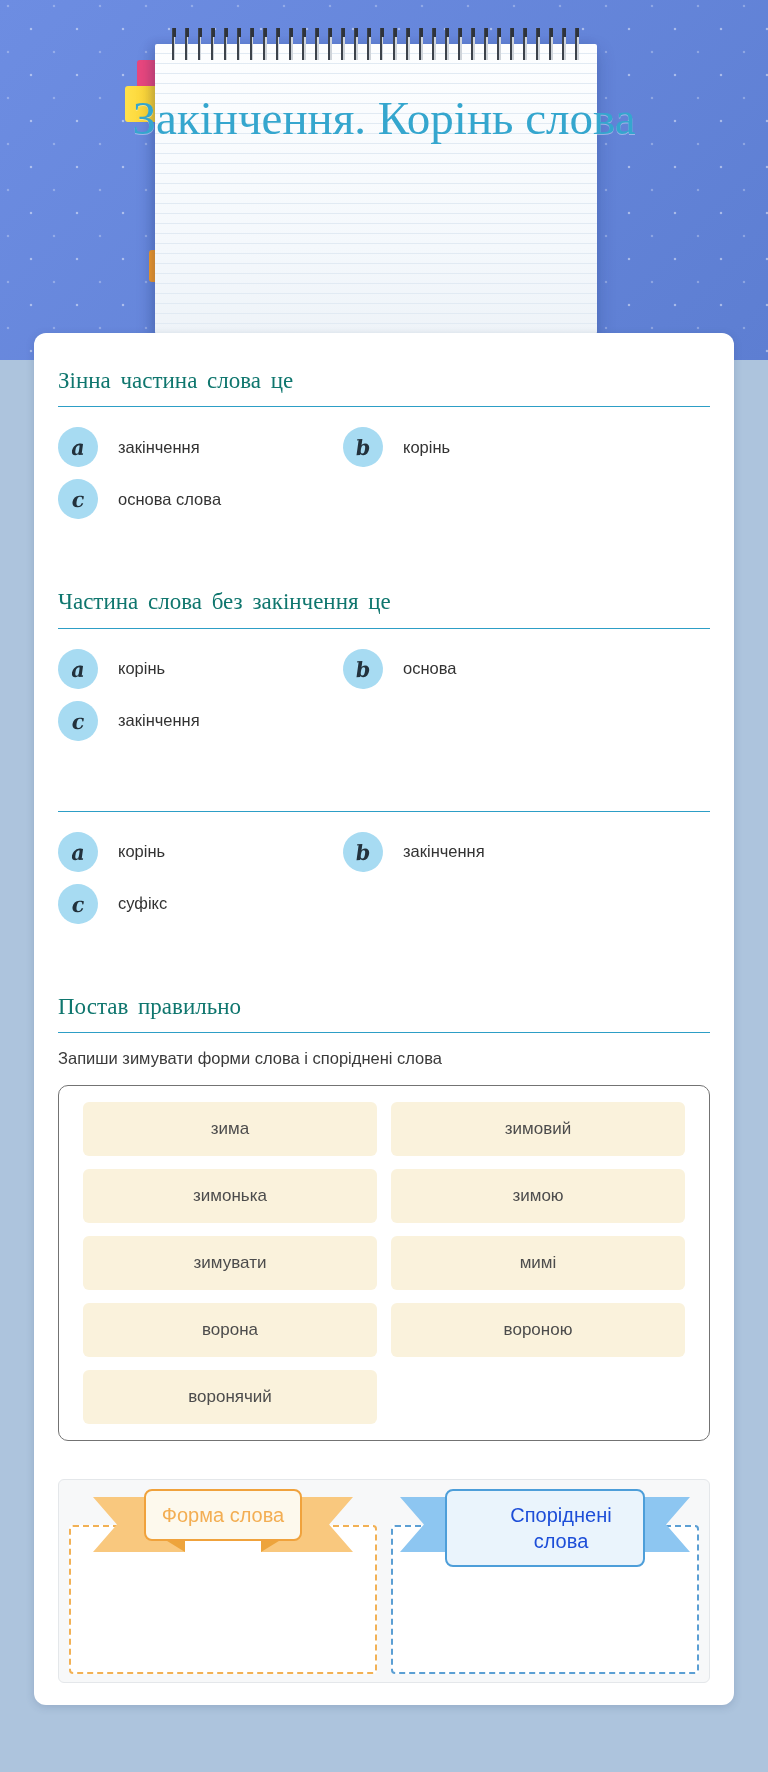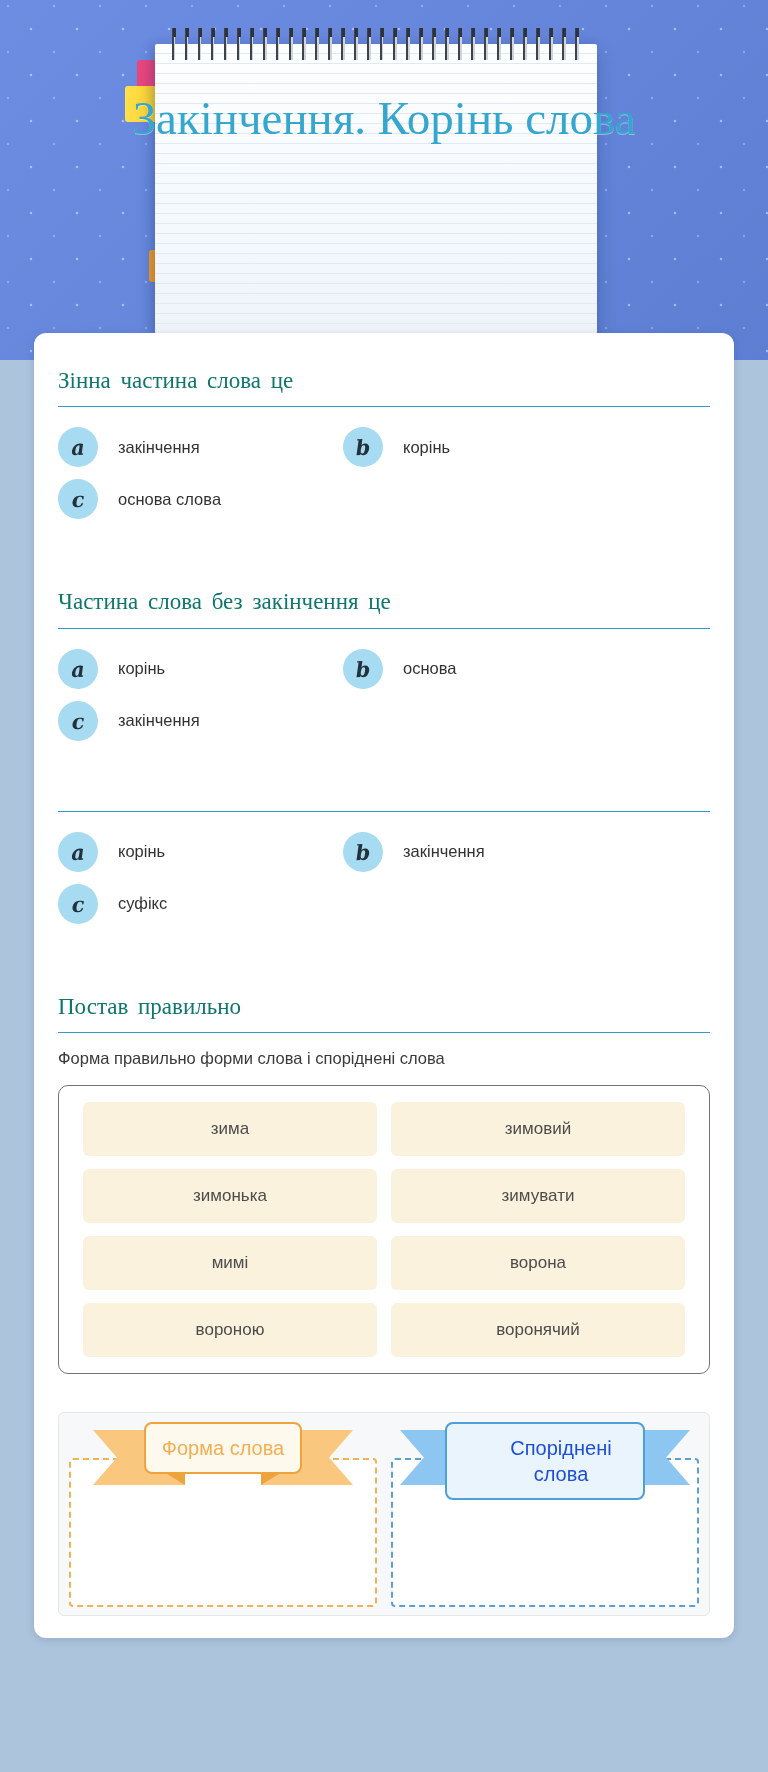--- a/index.html
+++ b/index.html
@@ -236,26 +236,27 @@
       <div class="opt">
         <span class="bullet">c</span>
         <span class="opt-label">суфікс</span>
       </div>
     </div>
   </section>
 
   <section class="q">
     <h2 class="q-heading">Постав правильно</h2>
     <div class="rule"></div>
-    <p class="instruction">Форма правильно форми слова і споріднені слова</p>
+    <p class="instruction">Запиши зимувати форми слова і споріднені слова</p>
 
     <div class="word-bank">
       <div class="chip">зима</div>
       <div class="chip">зимовий</div>
       <div class="chip">зимонька</div>
+      <div class="chip">зимою</div>
       <div class="chip">зимувати</div>
       <div class="chip">мимі</div>
       <div class="chip">ворона</div>
       <div class="chip">вороною</div>
       <div class="chip">воронячий</div>
     </div>
 
     <div class="zones">
       <div class="zone zone-orange">
         <div class="ribbon ribbon-orange">

